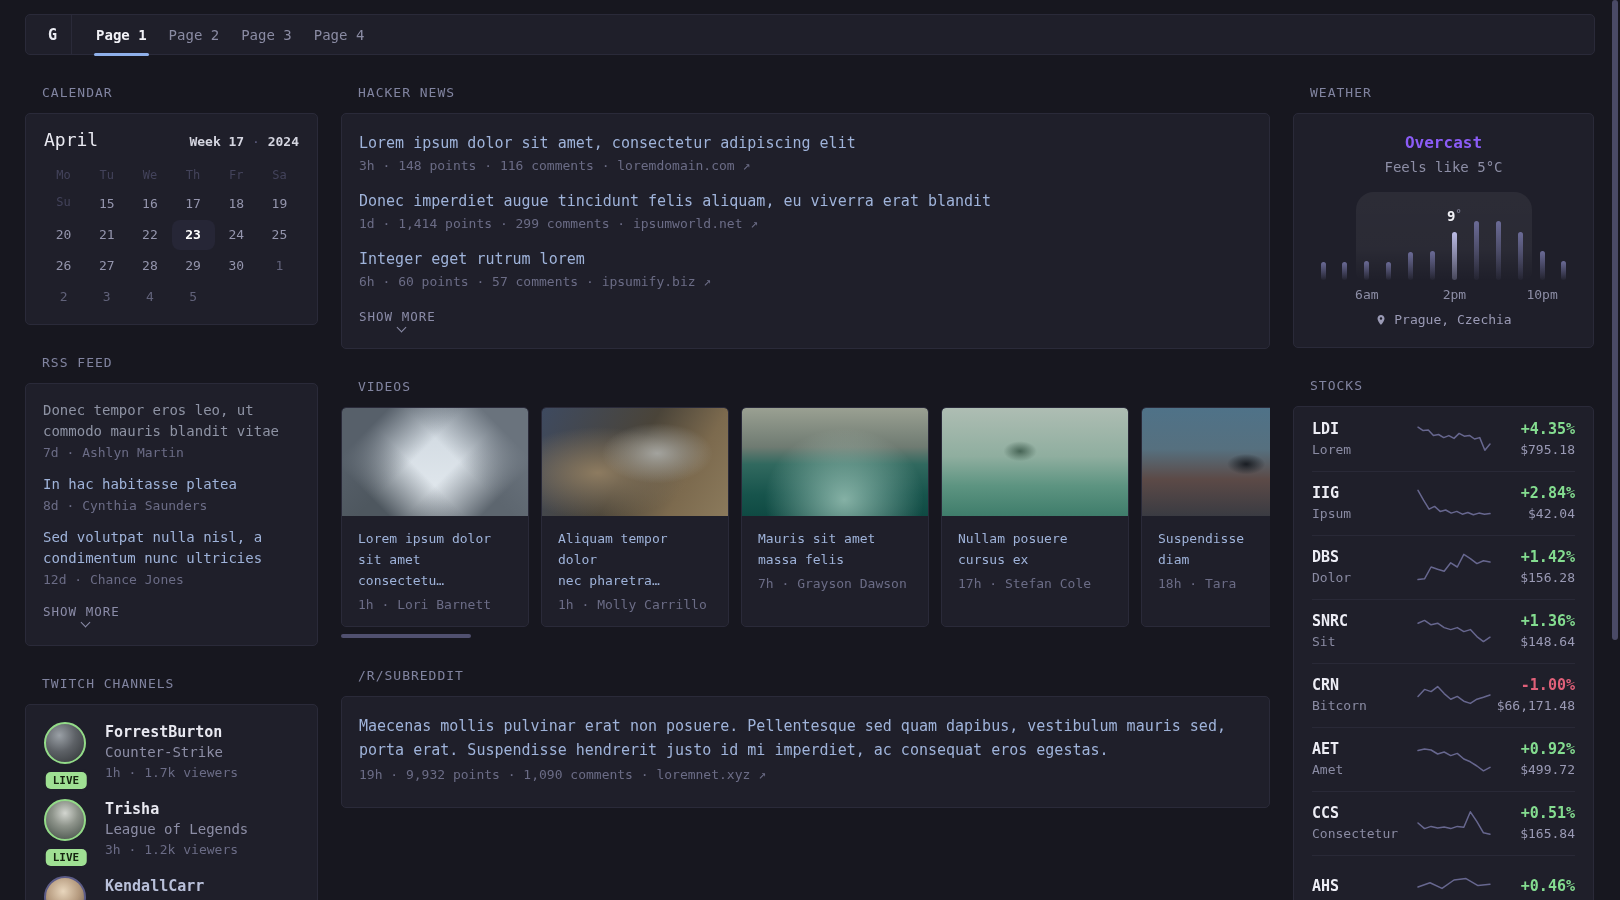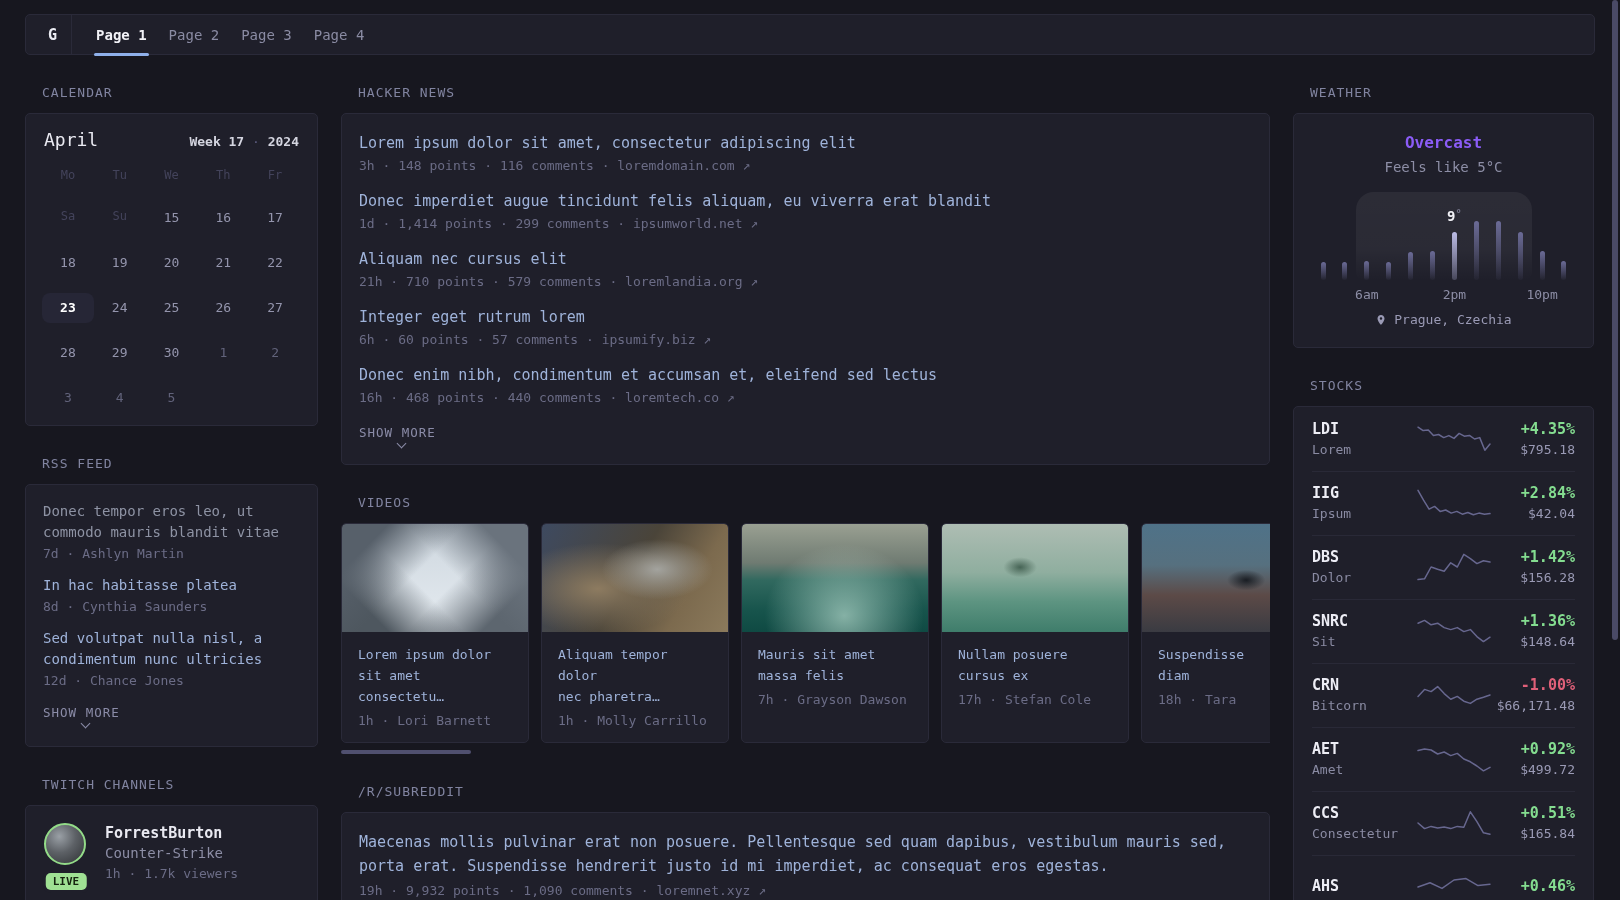--- a/index.html
+++ b/index.html
@@ -47,21 +47,21 @@
     background:#1f1f2a;
     border:1px solid #2a2a39;
     border-radius:5px;
   }
   
   .calendar { padding:15px 16px 12px; }
   .cal-head { display:flex; justify-content:space-between; align-items:baseline; margin-bottom:12px; padding:0 2px; }
   .cal-month { color:#eaeaf2; font-size:18px; }
   .cal-week { font-size:13px; font-weight:bold; color:#d4d5e0; }
   .cal-week .dot { color:#5c5c80; font-weight:normal; }
-  .cal-grid { display:grid; grid-template-columns:repeat(5,1fr); row-gap:15px; }
+  .cal-grid { display:grid; grid-template-columns:repeat(6,1fr); row-gap:1px; }
   .cal-cell { text-align:center; height:30px; line-height:30px; font-size:13px; }
   .cal-day { color:#43435b; font-size:12px; height:26px; line-height:26px; }
   .cal-date { color:#9495ad; border-radius:8px; }
   .cal-date.sel { background:#262636; color:#ffffff; font-weight:bold; }
   .cal-date.dim { color:#61627a; }
   
   .feedcard { padding:16px 17px 14px; }
   .feed-item { margin-bottom:14px; }
   .feed-title { font-size:14px; line-height:21px; color:#9fb3da; cursor:pointer; display:block; text-decoration:none; }
   .feed-title.read { color:#8e93a4; }
@@ -280,30 +280,22 @@
       <div id="hn-list">
           <div class="hn-item">
       <a class="hn-title">Lorem ipsum dolor sit amet, consectetur adipiscing elit</a>
       <div class="hn-meta">3h · 148 points · 116 comments · loremdomain.com ↗</div>
     </div>
           <div class="hn-item">
       <a class="hn-title">Donec imperdiet augue tincidunt felis aliquam, eu viverra erat blandit</a>
       <div class="hn-meta">1d · 1,414 points · 299 comments · ipsumworld.net ↗</div>
     </div>
           <div class="hn-item">
-      <a class="hn-title">Aliquam nec cursus elit</a>
-      <div class="hn-meta">21h · 710 points · 579 comments · loremlandia.org ↗</div>
-    </div>
-          <div class="hn-item">
       <a class="hn-title">Integer eget rutrum lorem</a>
       <div class="hn-meta">6h · 60 points · 57 comments · ipsumify.biz ↗</div>
-    </div>
-          <div class="hn-item">
-      <a class="hn-title">Donec enim nibh, condimentum et accumsan et, eleifend sed lectus</a>
-      <div class="hn-meta">16h · 468 points · 440 comments · loremtech.co ↗</div>
     </div>
         </div>
       <button class="show-more">
           <span>SHOW MORE</span>
           <span class="chev"></span>
         </button>
     </div>
 
     <h2 class="sec">VIDEOS</h2>
     <div class="videos-clip">

